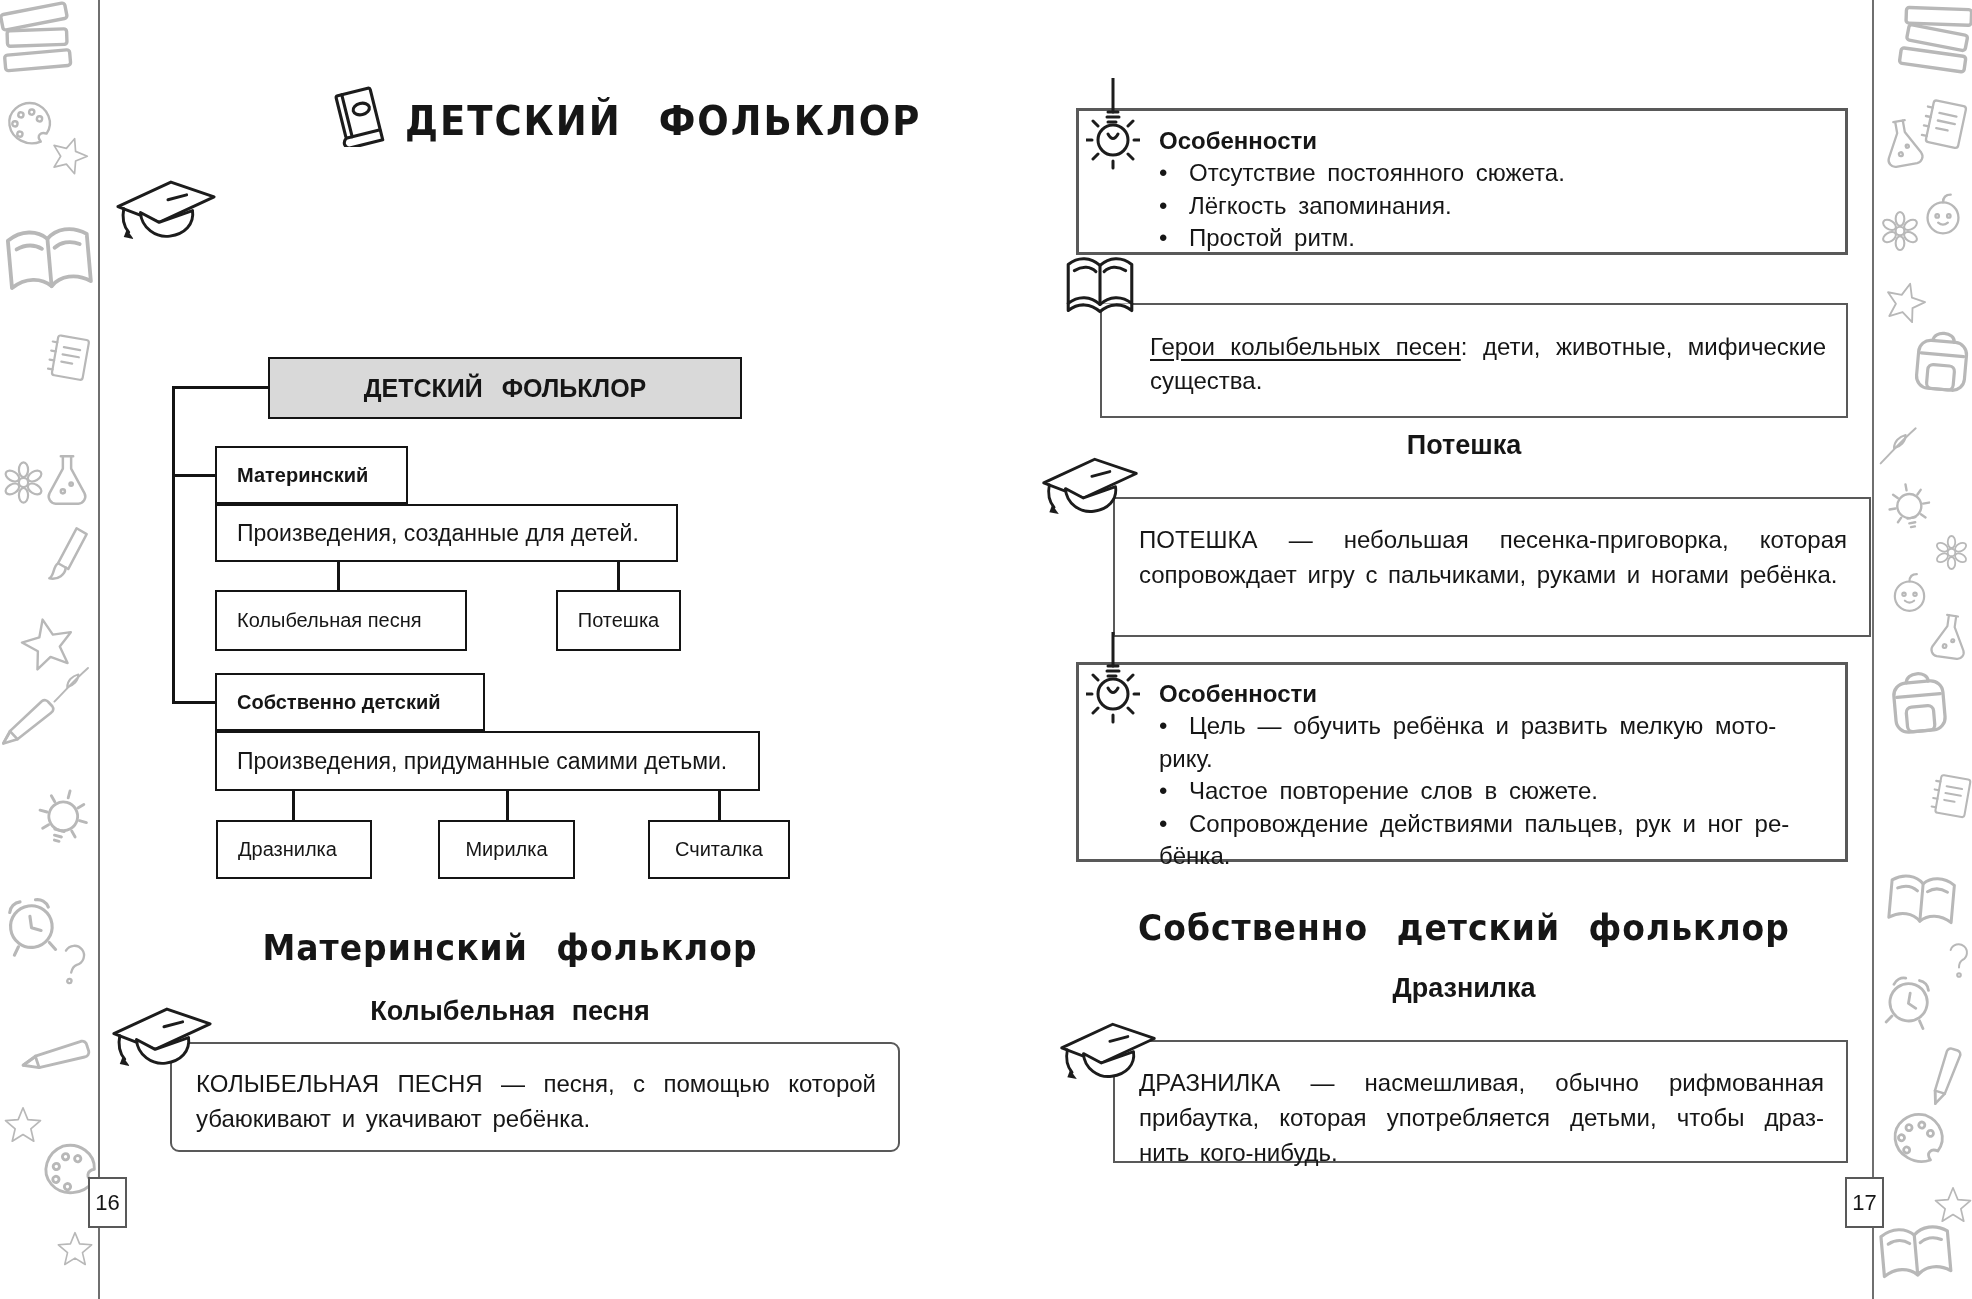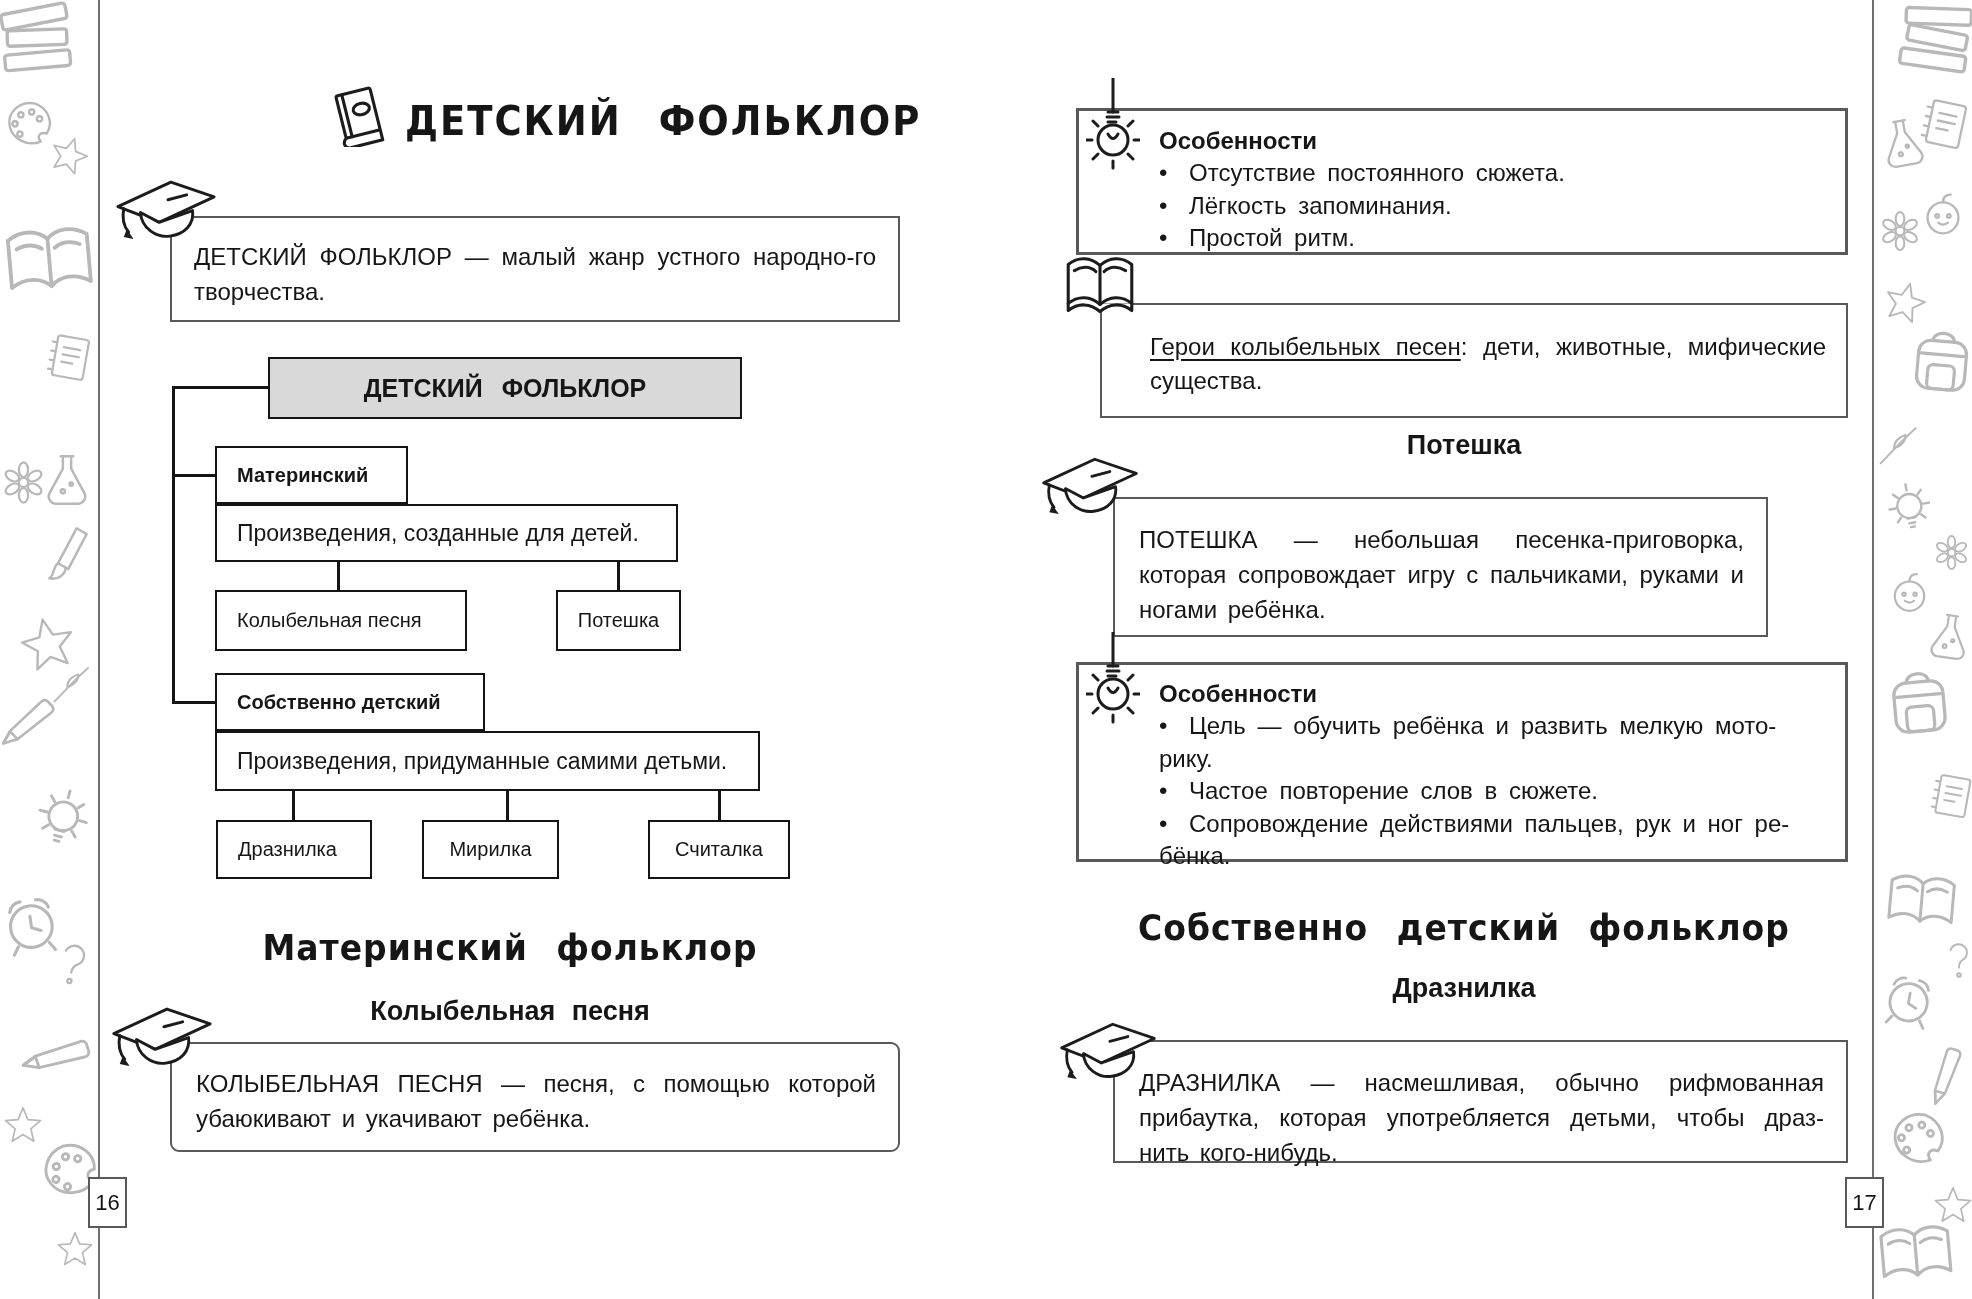--- a/index.html
+++ b/index.html
@@ -271,21 +271,20 @@
   <div class="main-title" style="left:405px;top:100px;">ДЕТСКИЙ  ФОЛЬКЛОР</div>
 
   <svg class="icon" style="left:112px;top:165px;width:108px;height:98px" viewBox="0 0 110 95">
     <path class="wfill" d="M6 40 L60 15 L104 30 L48 56 Z"></path>
     <path class="wfill" d="M29 46 L48 56 L82 44 C84 58 74 68 59 70 C45 72 30 62 29 46 Z"></path>
     <path d="M57 33 L76 28"></path>
     <path d="M12 42 C10 52 12 60 17 66"></path>
     <path class="dfill" d="M15 63 l7 10 -10 -2 z"></path>
   </svg>
 
-  <div class="framed deftext" style="left:170px;top:216px;width:730px;height:106px;padding:21px 22px 0 22px;">ДЕТСКИЙ ФОЛЬКЛОР — малый жанр устного народно-го творчества.</div>
 
   <div class="fc-box fc-root" style="left:268px;top:357px;width:474px;height:62px;">ДЕТСКИЙ ФОЛЬКЛОР</div>
 
   <div class="line" style="left:172px;top:386px;width:96px;height:3px;"></div>
   <div class="line" style="left:172px;top:386px;width:3px;height:318px;"></div>
   <div class="line" style="left:172px;top:474px;width:43px;height:3px;"></div>
   <div class="line" style="left:172px;top:701px;width:43px;height:3px;"></div>
 
   <div class="fc-box fc-bold" style="left:215px;top:446px;width:193px;height:58px;">Материнский</div>
   <div class="fc-box fc-desc" style="left:215px;top:504px;width:463px;height:58px;">Произведения, созданные для детей.</div>
@@ -297,21 +296,21 @@
   <div class="fc-box fc-center" style="left:556px;top:590px;width:125px;height:61px;">Потешка</div>
 
   <div class="fc-box fc-bold" style="left:215px;top:673px;width:270px;height:58px;">Собственно детский</div>
   <div class="fc-box fc-desc" style="left:215px;top:731px;width:545px;height:60px;">Произведения, придуманные самими детьми.</div>
 
   <div class="line" style="left:292px;top:791px;width:3px;height:29px;"></div>
   <div class="line" style="left:506px;top:791px;width:3px;height:29px;"></div>
   <div class="line" style="left:718px;top:791px;width:3px;height:29px;"></div>
 
   <div class="fc-box" style="left:216px;top:820px;width:156px;height:59px;">Дразнилка</div>
-  <div class="fc-box fc-center" style="left:422px;top:820px;width:137px;height:59px;">Мирилка</div>
+  <div class="fc-box fc-center" style="left:438px;top:820px;width:137px;height:59px;">Мирилка</div>
   <div class="fc-box fc-center" style="left:648px;top:820px;width:142px;height:59px;">Считалка</div>
 
   <div class="hand-heading" style="left:120px;top:928px;width:780px;">Материнский фольклор</div>
   <div class="bold-heading" style="left:120px;top:996px;width:780px;">Колыбельная песня</div>
 
   <svg class="icon" style="left:108px;top:992px;width:108px;height:98px" viewBox="0 0 110 95">
     <path class="wfill" d="M6 40 L60 15 L104 30 L48 56 Z"></path>
     <path class="wfill" d="M29 46 L48 56 L82 44 C84 58 74 68 59 70 C45 72 30 62 29 46 Z"></path>
     <path d="M57 33 L76 28"></path>
     <path d="M12 42 C10 52 12 60 17 66"></path>
@@ -353,21 +352,21 @@
 
   <div class="bold-heading" style="left:1080px;top:430px;width:768px;">Потешка</div>
 
   <svg class="icon" style="left:1038px;top:443px;width:104px;height:94px" viewBox="0 0 110 95">
     <path class="wfill" d="M6 40 L60 15 L104 30 L48 56 Z"></path>
     <path class="wfill" d="M29 46 L48 56 L82 44 C84 58 74 68 59 70 C45 72 30 62 29 46 Z"></path>
     <path d="M57 33 L76 28"></path>
     <path d="M12 42 C10 52 12 60 17 66"></path>
     <path class="dfill" d="M15 63 l7 10 -10 -2 z"></path>
   </svg>
-  <div class="framed deftext" style="left:1113px;top:497px;width:655px;height:140px;padding:23px 22px 0 24px;">ПОТЕШКА — небольшая песенка-приговорка, которая сопровождает игру с пальчиками, руками и ногами ребёнка.</div>
+  <div class="framed deftext" style="left:1113px;top:497px;width:758px;height:140px;padding:23px 22px 0 24px;">ПОТЕШКА — небольшая песенка-приговорка, которая сопровождает игру с пальчиками, руками и ногами ребёнка.</div>
 
   <div class="feature-box" style="left:1076px;top:662px;width:772px;height:200px;padding-top:13px;">
     <div class="feature-title">Особенности</div>
     <div>
 
         <div class="bullet-item"><span class="dot">•</span><span>Цель — обучить ребёнка и развить мелкую мото-рику.</span></div>
 
         <div class="bullet-item"><span class="dot">•</span><span>Частое повторение слов в сюжете.</span></div>
 
         <div class="bullet-item"><span class="dot">•</span><span>Сопровождение действиями пальцев, рук и ног ре-бёнка.</span></div>

